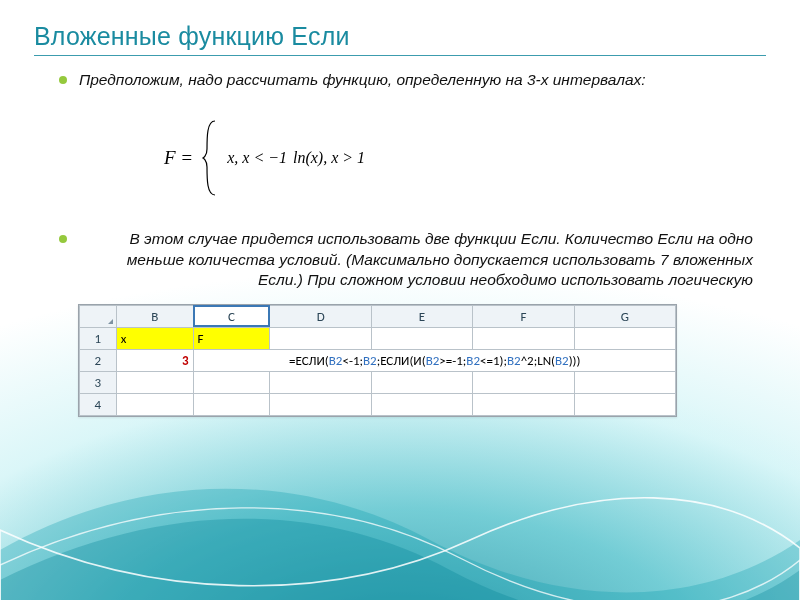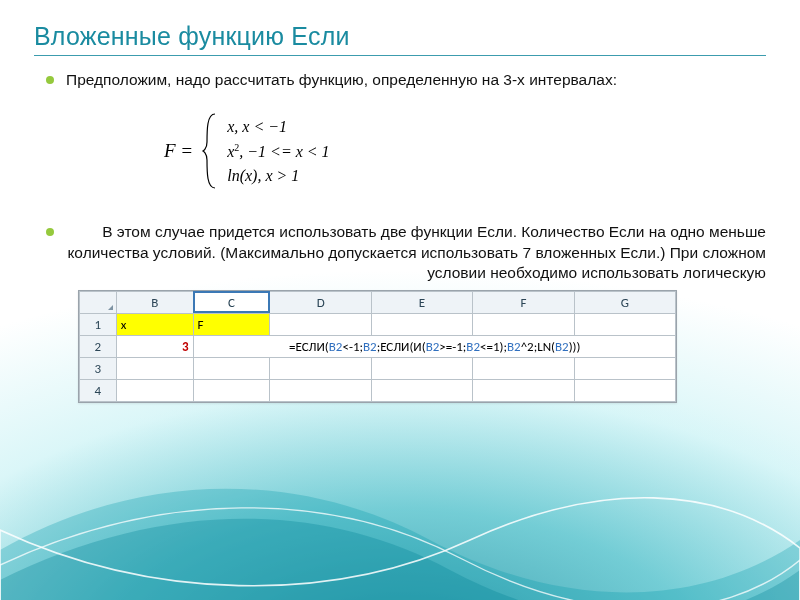--- a/index.html
+++ b/index.html
@@ -42,21 +42,22 @@
   }
   .underline {
     height: 1px;
     background: #1a8ba0;
     opacity: 0.85;
     margin-bottom: 14px;
   }
   ul.bul {
     list-style: none;
     padding: 0 0 0 12px;
-    margin: 0;
+    margin: 13px;
+    font-style: italic;
   }
   ul.bul > li {
     position: relative;
     padding-left: 20px;
     font-size: 15.5px;
     line-height: 1.32;
     color: #111;
     margin-bottom: 6px;
   }
   ul.bul > li::before {
@@ -78,21 +79,21 @@
   }
   .formula-row {
     display: flex;
     align-items: center;
     gap: 8px;
   }
   .Fvar { font-style: italic; font-size: 19px; }
   .brace-svg { display: block; }
   .cases {
     display: flex;
-    flex-direction: column;
+    flex-direction: row;
     gap: 6px;
     font-size: 16px;
     font-style: italic;
   }
   .cases .line sup { font-size: 10px; font-style: normal; }
   .sheet {
     position: relative;
     background: #fff;
     border: 1px solid #9aa3ab;
     width: 597px;
@@ -164,23 +165,20 @@
   </ul>
 
   <div class="formula-box">
     <div class="formula-row">
       <span class="Fvar">F =</span>
       <svg class="brace-svg" width="18" height="78" viewBox="0 0 18 78">
         <path d="M14 2 C 6 2, 6 18, 6 30 C 6 37, 2 39, 2 39 C 2 39, 6 41, 6 48 C 6 60, 6 76, 14 76" fill="none" stroke="#000" stroke-width="1.2"></path>
       </svg>
       <div class="cases">
         <div class="line">x,  x &lt; −1</div>
-        <div class="line">
-          <span>x</span><sup>2</sup><span>, −1 &lt;= x &lt; 1</span>
-        </div>
         <div class="line">ln(x), x &gt; 1</div>
       </div>
     </div>
   </div>
 
   <ul class="bul" style="margin-top:16px;text-align:right;">
     <li>В этом случае придется использовать две функции Если. Количество Если на одно меньше количества условий. (Максимально допускается использовать 7 вложенных Если.) При сложном условии необходимо использовать логическую</li>
   </ul>
 
   <div class="sheet" style="margin-left:44px; margin-top:4px;">

